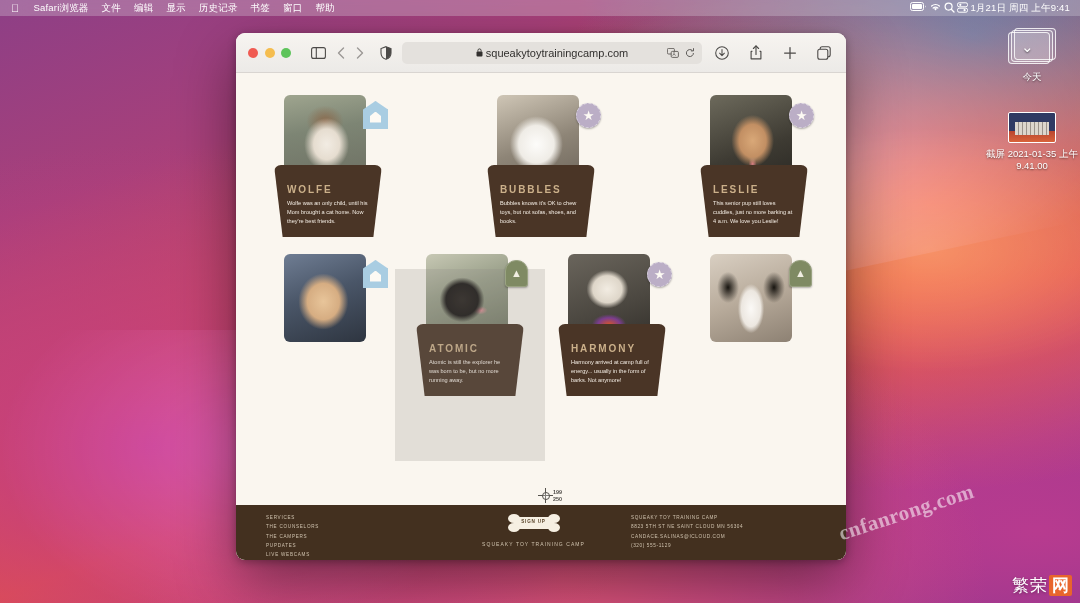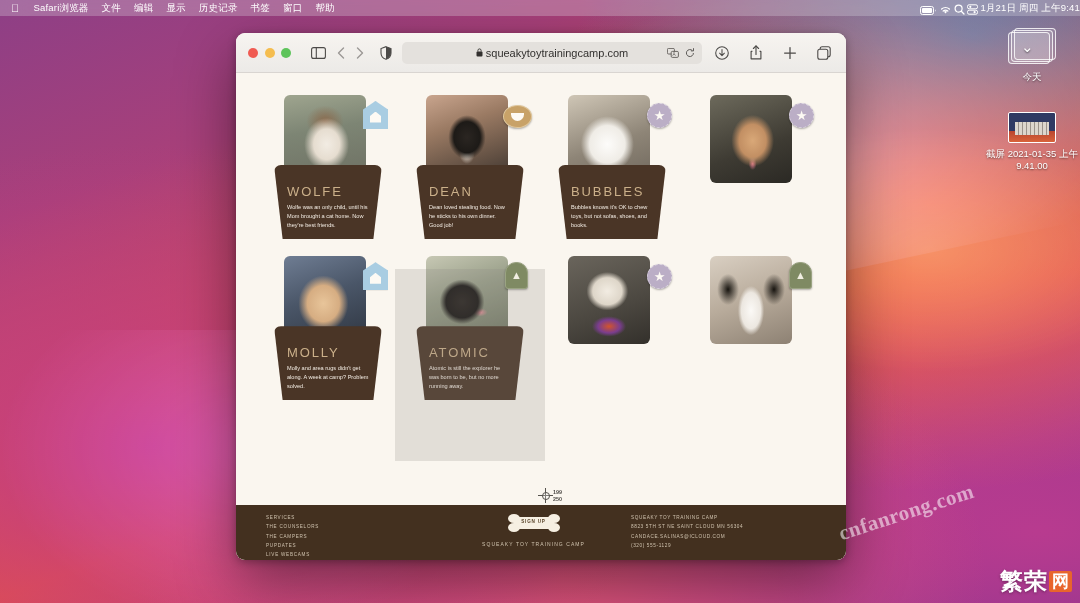--- a/index.html
+++ b/index.html
@@ -35,21 +35,21 @@
     position: absolute; left: 0; top: 0; width: 1080px; height: 16px;
     background: rgba(230,230,235,0.28);
     backdrop-filter: blur(14px);
     display: flex; align-items: center;
     color: #fff; font-size: 9.5px; letter-spacing: .2px;
     z-index: 40;
   }
   .mb-left { display: flex; align-items: center; gap: 13px; padding-left: 11px; }
   .mb-apple { font-size: 11px; line-height: 1; margin-right: 1px; }
   .mb-app { font-weight: normal; }
-  .mb-right { margin-left: auto; display: flex; align-items: flex-end; gap: 2px; }
+  .mb-right { margin-left: auto; display: flex; align-items: flex-start; gap: 2px; padding-right: 10px; }
   .mb-item { cursor: default; white-space: nowrap; }
   .mb-icon svg { display: block; }
   .mb-clock { font-size: 9.5px; }
 
   
   .desk-icon {
     position: absolute; width: 92px; text-align: center;
     color: #fff; font-size: 9.5px; line-height: 1.25;
     text-shadow: 0 1px 2px rgba(0,0,0,.55);
     z-index: 5;
@@ -131,21 +131,21 @@
   .plate {
     position: relative; margin-top: -18px;
     width: 108px; min-height: 72px;
     background: #4a3526;
     clip-path: polygon(0% 0%, 100% 0%, 92% 100%, 8% 100%);
     border-radius: 7px 7px 4px 4px;
     padding: 19px 13px 9px 13px;
     color: #fff;
   }
   .plate .name {
-    font-size: 13px; letter-spacing: 1.9px; font-weight: normal;
+    font-size: 10px; letter-spacing: 1.9px; font-weight: bold;
     color: #cbb08a; margin-bottom: 4px;
   }
   .plate .desc { font-size: 5.6px; line-height: 1.62; color: #f3ece3; }
 
   .badge { position: absolute; right: -6px; top: 6px; z-index: 3; }
 
   
   .b-house {
     width: 25px; height: 28px; background: #a9cde2;
     clip-path: polygon(50% 0%, 100% 30%, 100% 100%, 0% 100%, 0% 30%);
@@ -229,22 +229,22 @@
     transform: rotate(-18deg);
     font-family: "Liberation Serif", serif; font-weight: bold;
     font-size: 21px; color: rgba(255,255,255,.55);
     letter-spacing: .5px; pointer-events: none;
   }
   .wm-logo {
     position: absolute; right: 8px; bottom: 6px; z-index: 45;
     display: flex; align-items: center; gap: 1px; pointer-events: none;
   }
   .wm-logo .cn {
-    font-family: "DejaVu Sans", sans-serif; font-weight: bold;
-    font-size: 23px; color: #fff; letter-spacing: 1px;
+    font-family: "DejaVu Sans", sans-serif; font-weight: normal;
+    font-size: 17px; color: #fff; letter-spacing: 1px;
     text-shadow: 0 1px 3px rgba(0,0,0,.35);
   }
   .wm-logo .box {
     font-family: "DejaVu Sans", sans-serif; font-weight: bold;
     font-size: 17px; color: #fff; background: #e8652c;
     padding: 2px 3px; border-radius: 2px; line-height: 1;
   }
 </style>
 </head>
 <body>
@@ -420,35 +420,20 @@
             <div class="b-house">
                 <div class="in"></div>
               </div>
           </div>
           <div class="plate">
             <div class="name">WOLFE</div>
             <div class="desc">Wolfe was an only child, until his Mom brought a cat home. Now they're best friends.</div>
           </div>
         </div>
 
-        <div class="card">
-          <div class="photo" style="background:
-                 radial-gradient(ellipse 22px 26px at 50% 48%, #2b2622 0%, #1d1a17 60%, rgba(29,26,23,0) 85%),
-                 radial-gradient(ellipse 10px 14px at 50% 66%, #efe9df 0%, rgba(239,233,223,0) 78%),
-                 linear-gradient(160deg,#c9a58e 0%,#9a7a63 35%,#3a322c 100%)"></div>
-          <div class="badge" style="top:10px;right:-8px">
-            <div class="b-bowl">
-                <div class="in"></div>
-              </div>
-          </div>
-          <div class="plate">
-            <div class="name">DEAN</div>
-            <div class="desc">Dean loved stealing food. Now he sticks to his own dinner. Good job!</div>
-          </div>
-        </div>
 
         <div class="card">
           <div class="photo" style="background:
                  radial-gradient(ellipse 34px 36px at 48% 56%, #fdfcfa 0%, #efece6 52%, rgba(239,236,230,0) 78%),
                  radial-gradient(circle 5px at 38% 50%, #201c19 0%, rgba(32,28,25,0) 85%),
                  radial-gradient(circle 5px at 62% 50%, #201c19 0%, rgba(32,28,25,0) 85%),
                  linear-gradient(160deg,#cfc6b6 0%,#8e8577 55%,#6f675c 100%)"></div>
           <div class="badge" style="top:8px">
             <div class="b-star">
                 <div class="in">★</div>
@@ -464,39 +449,39 @@
           <div class="photo" style="background:
                  radial-gradient(ellipse 28px 34px at 52% 52%, #d9a878 0%, #c28f63 48%, rgba(194,143,99,0) 76%),
                  radial-gradient(ellipse 9px 16px at 52% 62%, #f6eee6 0%, rgba(246,238,230,0) 80%),
                  radial-gradient(ellipse 5px 8px at 52% 78%, #e0798d 0%, rgba(224,121,141,0) 80%),
                  linear-gradient(160deg,#6d6a5c 0%,#3e3b33 60%,#2b2924 100%)"></div>
           <div class="badge" style="top:8px">
             <div class="b-star">
                 <div class="in">★</div>
               </div>
           </div>
+          <div class="plate">
+            <div class="name">LESLIE</div>
+            <div class="desc">This senior pup still loves cuddles, just no more barking at 4 a.m. We love you Leslie!</div>
+          </div>
         </div>
 
       </div>
 
       <div class="row">
 
         <div class="card">
           <div class="photo" style="background:
                  radial-gradient(ellipse 32px 36px at 48% 54%, #e8c59a 0%, #d6ad82 50%, rgba(214,173,130,0) 78%),
                  radial-gradient(circle 5px at 46% 60%, #221c17 0%, rgba(34,28,23,0) 84%),
                  linear-gradient(160deg,#6f7d93 0%,#4a5668 45%,#2e3540 100%)"></div>
           <div class="badge">
             <div class="b-house">
                 <div class="in"></div>
               </div>
-          </div>
-          <div class="plate">
-            <div class="name">MOLLY</div>
-            <div class="desc">Molly and area rugs didn't get along. A week at camp? Problem solved.</div>
           </div>
         </div>
 
         <div class="card">
           <div class="photo" style="background:
                  radial-gradient(ellipse 26px 26px at 44% 52%, #26211d 0%, #171412 62%, rgba(23,20,18,0) 86%),
                  radial-gradient(ellipse 9px 5px at 66% 64%, #e8909a 0%, rgba(232,144,154,0) 82%),
                  linear-gradient(160deg,#c7c8b4 0%,#9aa08a 40%,#6d7360 100%)"></div>
           <div class="badge" style="top:6px;right:-4px">
             <div class="b-tree">
@@ -514,20 +499,24 @@
                  radial-gradient(ellipse 26px 24px at 48% 40%, #f2ece2 0%, #ded6c9 56%, rgba(222,214,201,0) 80%),
                  radial-gradient(ellipse 20px 12px at 50% 80%, #d2542c 0%, #7a3d8e 55%, rgba(122,61,142,0) 85%),
                  radial-gradient(circle 4px at 40% 42%, #1d1916 0%, rgba(29,25,22,0) 85%),
                  radial-gradient(circle 4px at 60% 42%, #1d1916 0%, rgba(29,25,22,0) 85%),
                  linear-gradient(160deg,#6a655c 0%,#4b4740 60%,#33302b 100%)"></div>
           <div class="badge" style="top:8px">
             <div class="b-star">
                 <div class="in">★</div>
               </div>
           </div>
+          <div class="plate">
+            <div class="name">HARMONY</div>
+            <div class="desc">Harmony arrived at camp full of energy... usually in the form of barks. Not anymore!</div>
+          </div>
         </div>
 
         <div class="card">
           <div class="photo" style="background:
                  radial-gradient(ellipse 16px 30px at 50% 62%, #fbf9f6 0%, #ece7e0 60%, rgba(236,231,224,0) 82%),
                  radial-gradient(ellipse 14px 20px at 22% 38%, #17140f 0%, rgba(23,20,15,0) 78%),
                  radial-gradient(ellipse 14px 20px at 78% 38%, #17140f 0%, rgba(23,20,15,0) 78%),
                  radial-gradient(circle 5px at 50% 74%, #1b1713 0%, rgba(27,23,19,0) 82%),
                  linear-gradient(160deg,#d9cfc2 0%,#b8ab9b 50%,#8d8173 100%)"></div>
           <div class="badge" style="top:6px;right:-4px">

